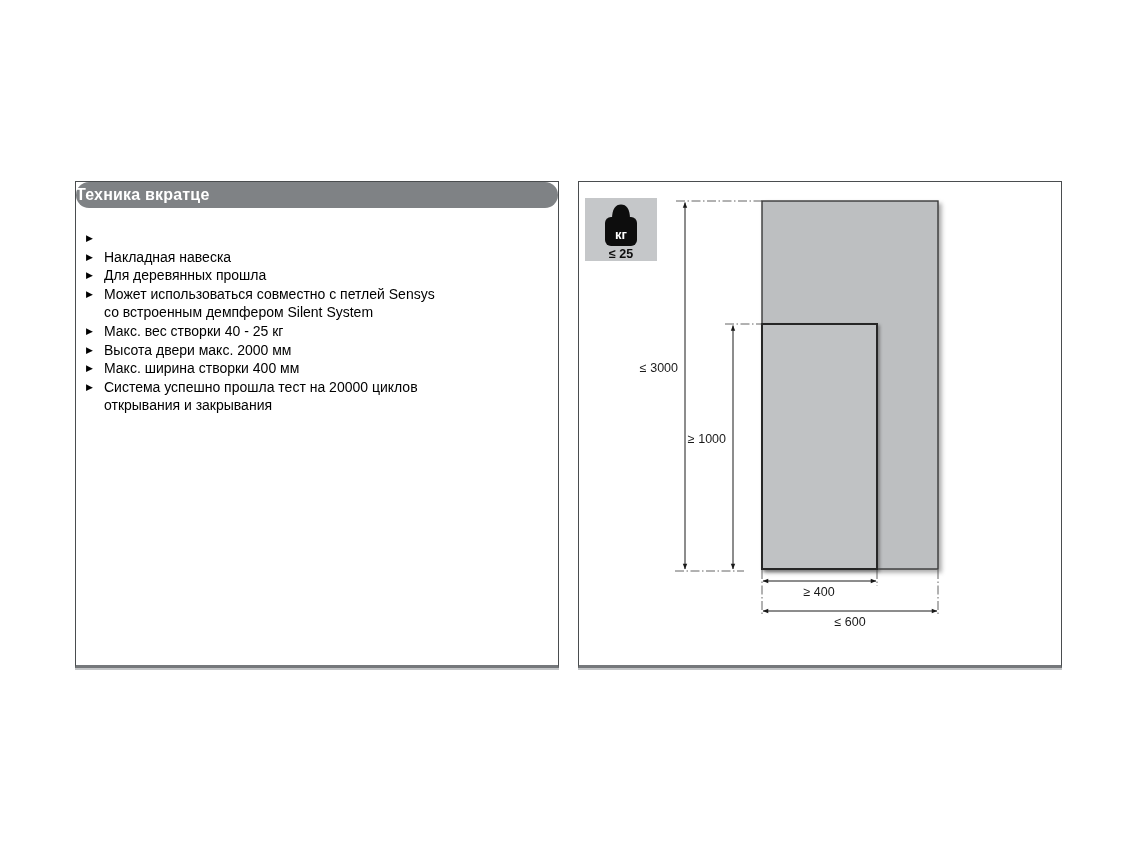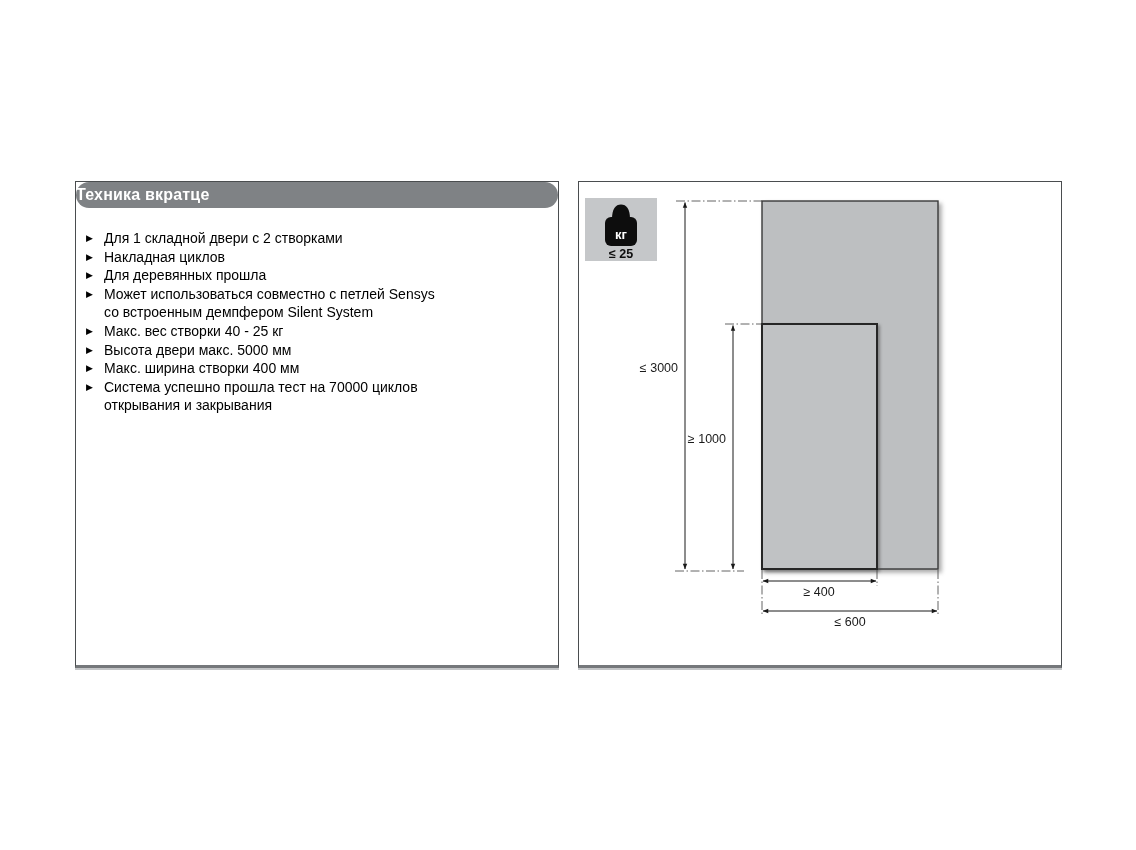--- a/index.html
+++ b/index.html
@@ -89,50 +89,49 @@
 <div class="page">
 
   <section class="panel panel-left">
     <header class="panel-header">
       <span>Техника вкратце</span>
     </header>
     <div class="panel-body">
       <ul class="feature-list">
         <li>
           <span class="bullet">▶</span>
-          <span class="li-text">Для 1 складной двери с 2 створками</span>
         </li>
         <li>
           <span class="bullet">▶</span>
-          <span class="li-text">Накладная циклов</span>
+          <span class="li-text">Накладная навеска</span>
         </li>
         <li>
           <span class="bullet">▶</span>
           <span class="li-text">Для деревянных прошла</span>
         </li>
         <li>
           <span class="bullet">▶</span>
           <span class="li-text">Может использоваться совместно с петлей Sensys
 со встроенным демпфером Silent System</span>
         </li>
         <li>
           <span class="bullet">▶</span>
           <span class="li-text">Макс. вес створки 40 - 25 кг</span>
         </li>
         <li>
           <span class="bullet">▶</span>
-          <span class="li-text">Высота двери макс. 5000 мм</span>
+          <span class="li-text">Высота двери макс. 2000 мм</span>
         </li>
         <li>
           <span class="bullet">▶</span>
           <span class="li-text">Макс. ширина створки 400 мм</span>
         </li>
         <li>
           <span class="bullet">▶</span>
-          <span class="li-text">Система успешно прошла тест на 70000 циклов
+          <span class="li-text">Система успешно прошла тест на 20000 циклов
 открывания и закрывания</span>
         </li>
       </ul>
     </div>
   </section>
 
   <section class="panel panel-right">
     <div class="panel-body">
       <svg class="diagram-svg" viewBox="0 0 482 457">
         <defs>

